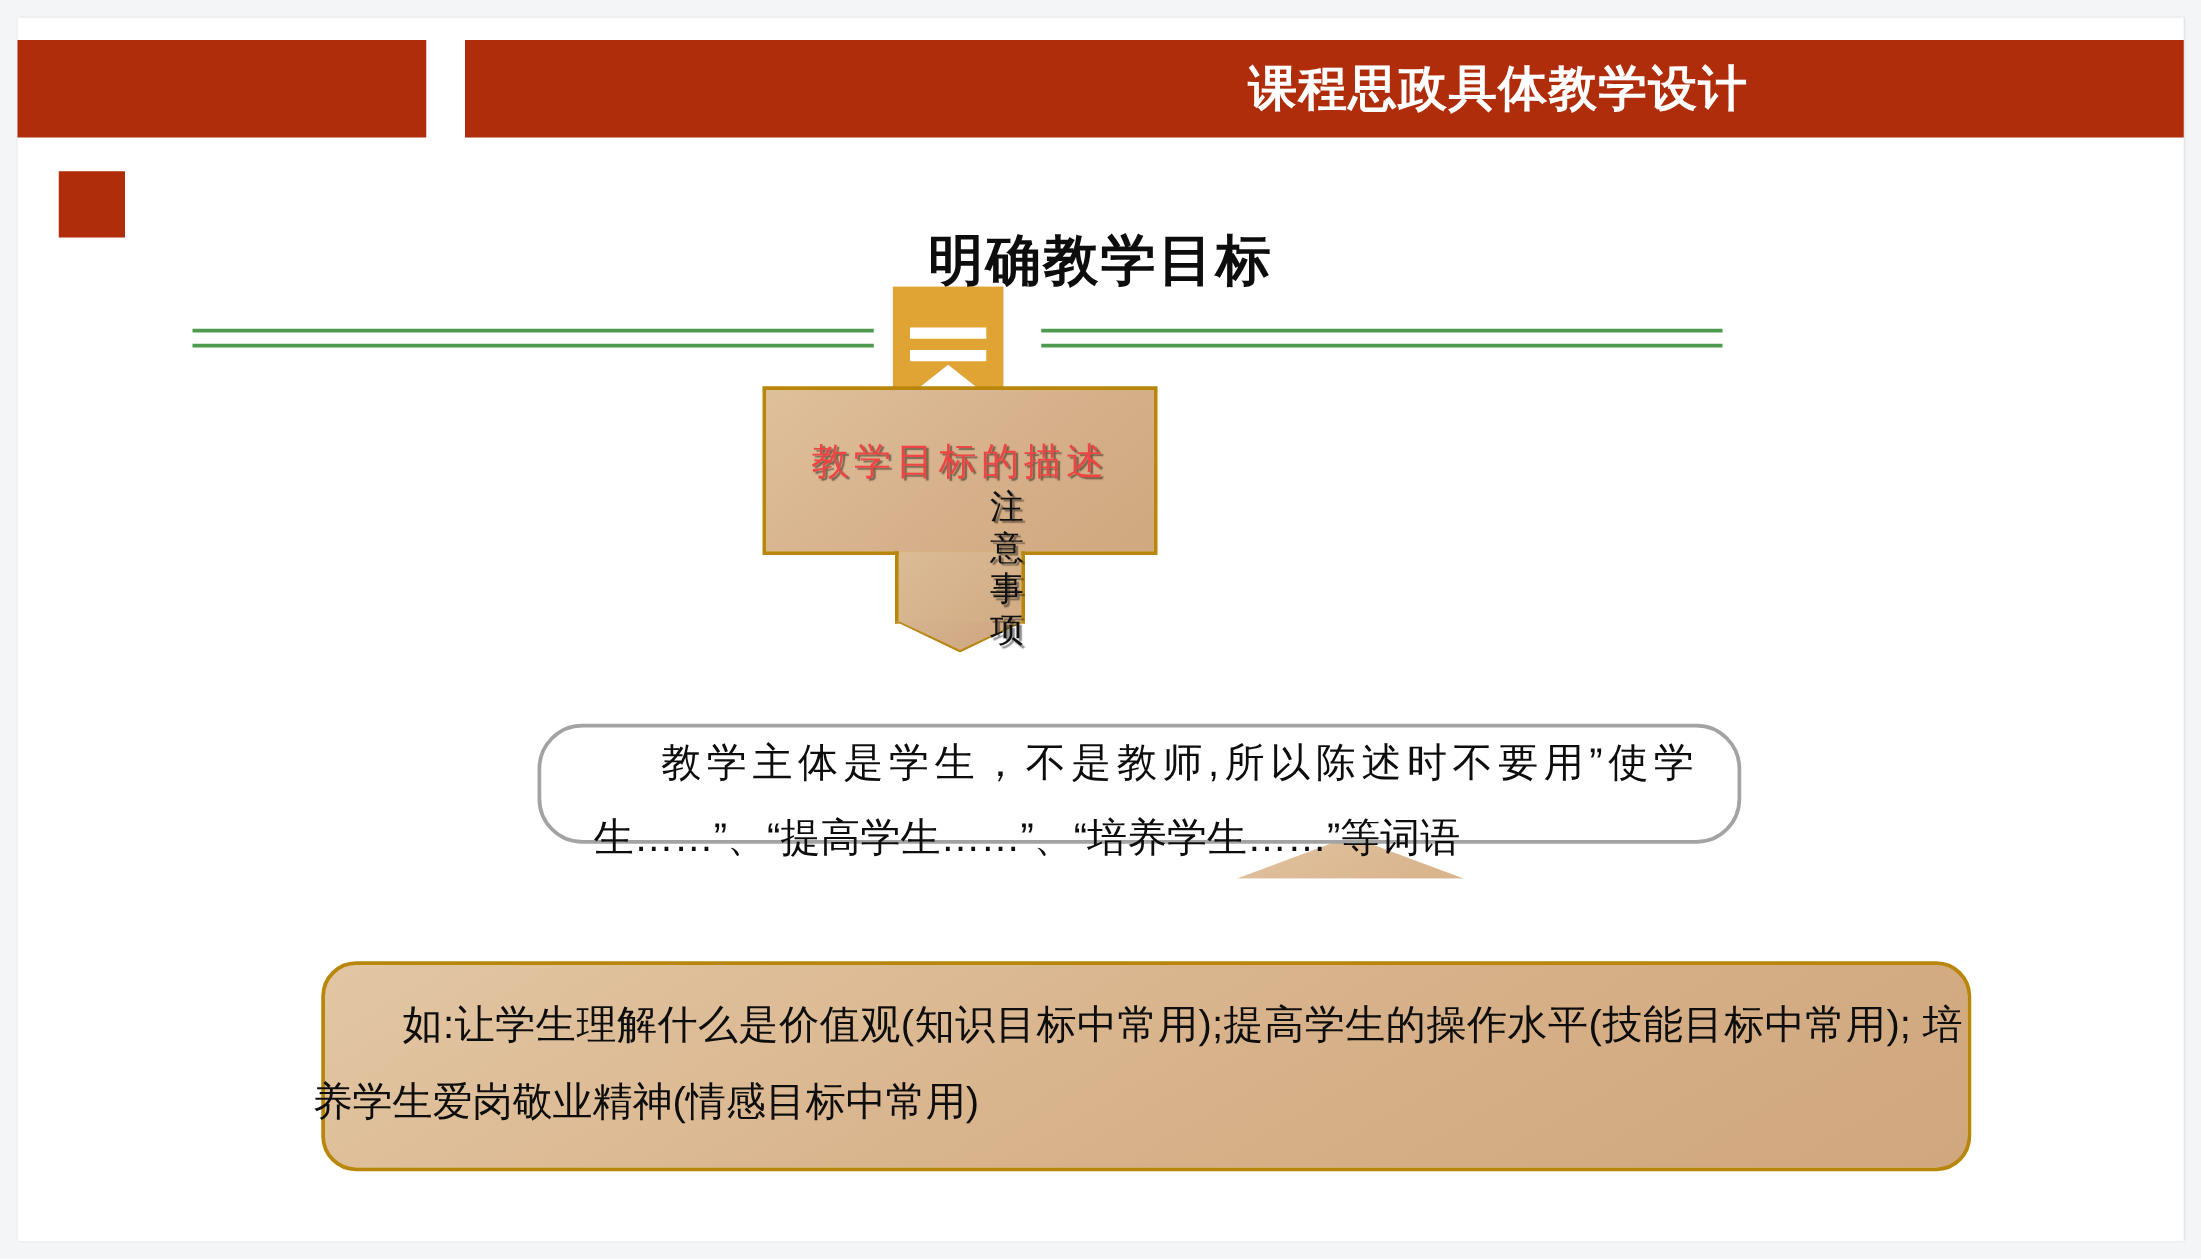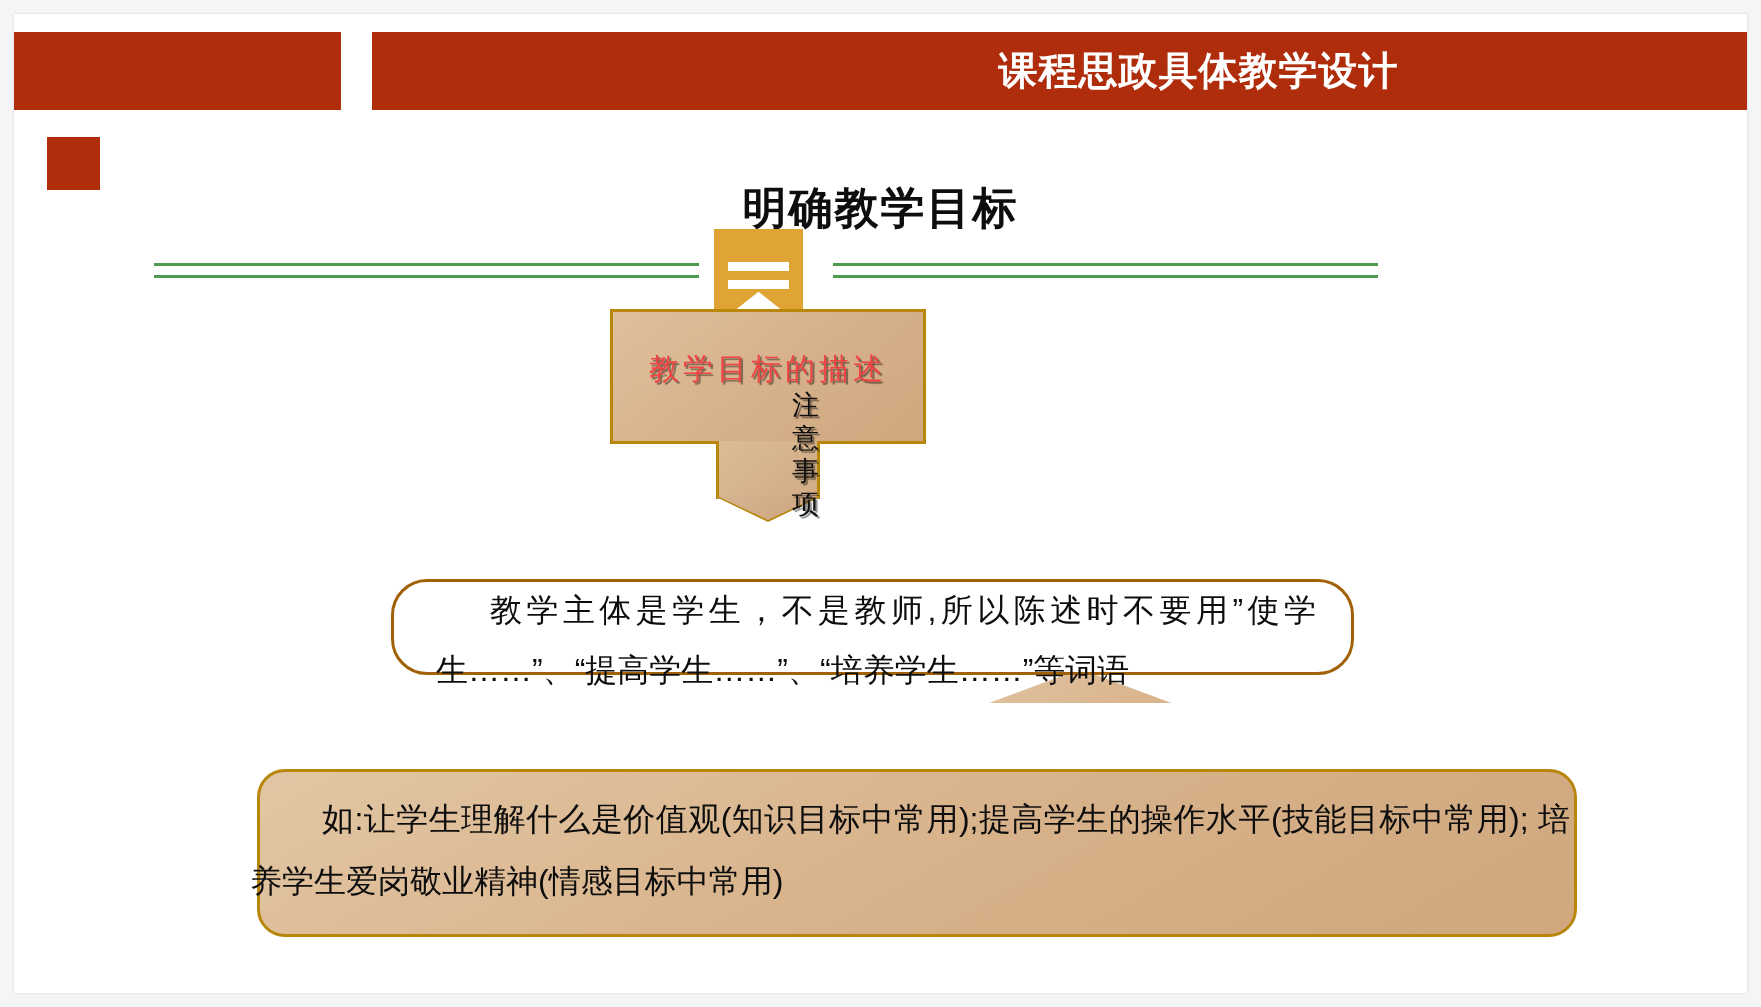--- a/index.html
+++ b/index.html
@@ -139,24 +139,24 @@
     font-size:27px;
     line-height:33px;
     color:#101010;
     text-shadow:2px 2px 1px rgba(0,0,0,.45);
     word-break:break-all;
     margin-left:32px;
   }
   
   .callout-white{
     position:absolute;
-    left:377px; top:565px;
+    left:416px; top:565px;
     width:963px; height:96px;
     background:#ffffff;
-    border:3px solid #a16207;
+    border:3px solid #a3a3a3;
     border-radius:36px;
     box-sizing:border-box;
   }
   .callout-white .txt{
     position:absolute;
     left:42px; top:-2px;
     width:880px;
     font-size:32px;
     line-height:60px;
     color:#0d0d0d;

